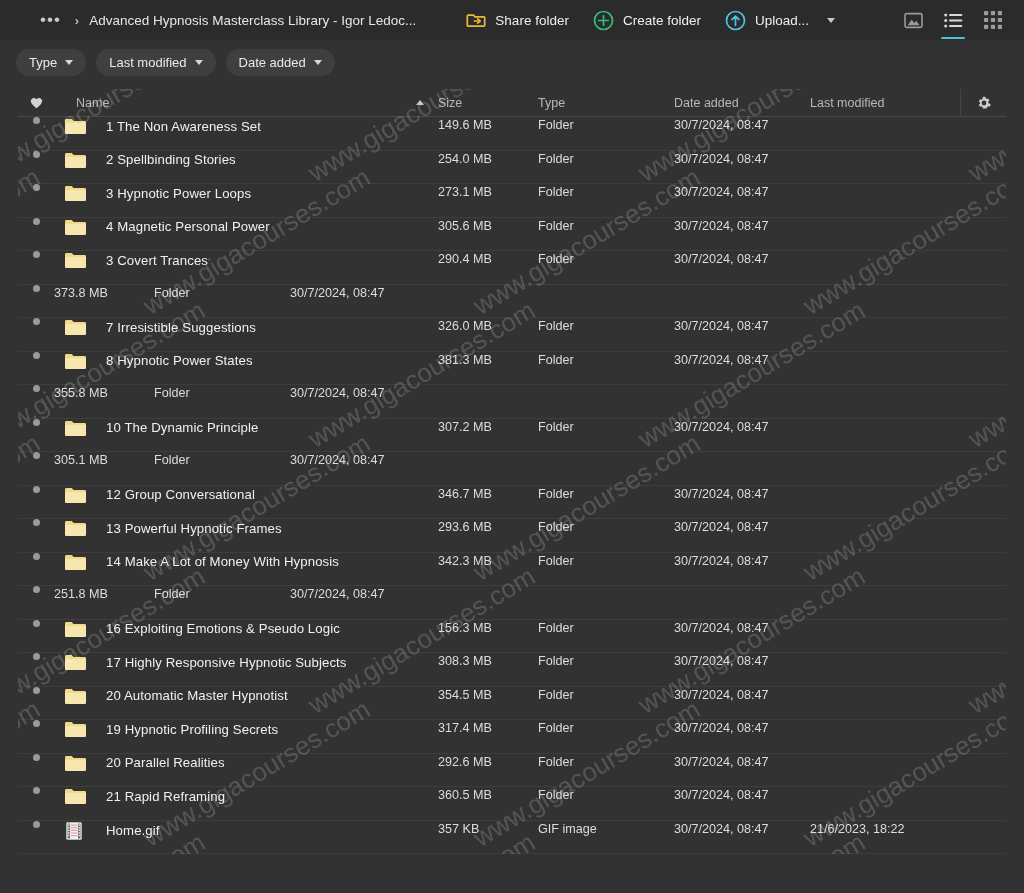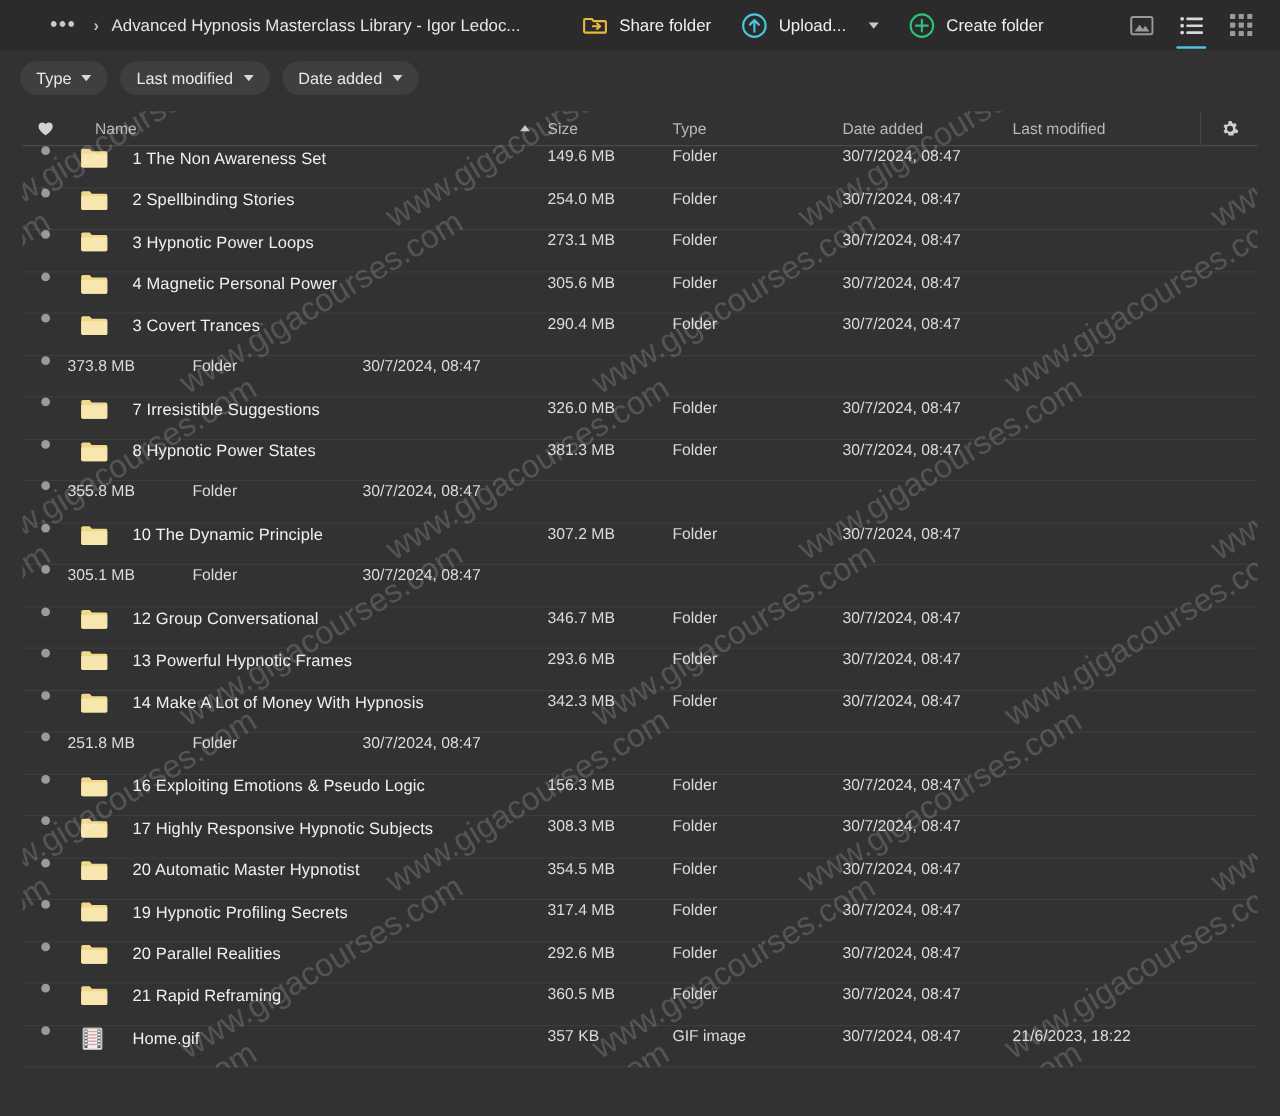--- a/index.html
+++ b/index.html
@@ -230,36 +230,36 @@
           <path d="M8.3 11h5.1" stroke="#e8b93a" stroke-width="1.7" stroke-linecap="round"></path>
           <path d="M11.7 8.9L14.1 11l-2.4 2.1" fill="none" stroke="#e8b93a" stroke-width="1.7" stroke-linecap="round" stroke-linejoin="round"></path>
         </svg>
       </span>
       <span class="tb-label">Share folder</span>
     </div>
 
     <div class="tb-btn">
       <span>
         <svg class="ico" width="21" height="21" viewBox="0 0 21 21">
+          <circle cx="10.5" cy="10.5" r="9" fill="none" stroke="#2fc07a" stroke-width="1.7"></circle>
+          <path d="M10.5 5.8v9.4M5.8 10.5h9.4" stroke="#2fc07a" stroke-width="1.7" stroke-linecap="round"></path>
+        </svg>
+      </span>
+      <span class="tb-label">Create folder</span>
+    </div>
+
+    <div class="tb-btn">
+      <span>
+        <svg class="ico" width="21" height="21" viewBox="0 0 21 21">
           <circle cx="10.5" cy="10.5" r="9" fill="none" stroke="#4ec3e0" stroke-width="1.7"></circle>
           <path d="M10.5 15.3V6.2M6.9 9.7l3.6-3.6 3.6 3.6" fill="none" stroke="#4ec3e0" stroke-width="1.7" stroke-linecap="round" stroke-linejoin="round"></path>
         </svg>
       </span>
       <span class="tb-label">Upload...</span>
       <span class="caret-down"></span>
-    </div>
-
-    <div class="tb-btn">
-      <span>
-        <svg class="ico" width="21" height="21" viewBox="0 0 21 21">
-          <circle cx="10.5" cy="10.5" r="9" fill="none" stroke="#2fc07a" stroke-width="1.7"></circle>
-          <path d="M10.5 5.8v9.4M5.8 10.5h9.4" stroke="#2fc07a" stroke-width="1.7" stroke-linecap="round"></path>
-        </svg>
-      </span>
-      <span class="tb-label">Create folder</span>
     </div>
   </div>
 
   <div class="tb-right">
 
     <div class="view-btn">
       <svg class="ico" width="19" height="17" viewBox="0 0 19 17">
         <rect x="1" y="1.6" width="17" height="13.8" rx="1.6" fill="none" stroke="#9a9a9a" stroke-width="1.6"></rect>
         <path d="M3.6 13.2l4.1-5.4 2.6 3.3 2-2.4 3.2 4.5z" fill="#9a9a9a"></path>
       </svg>

